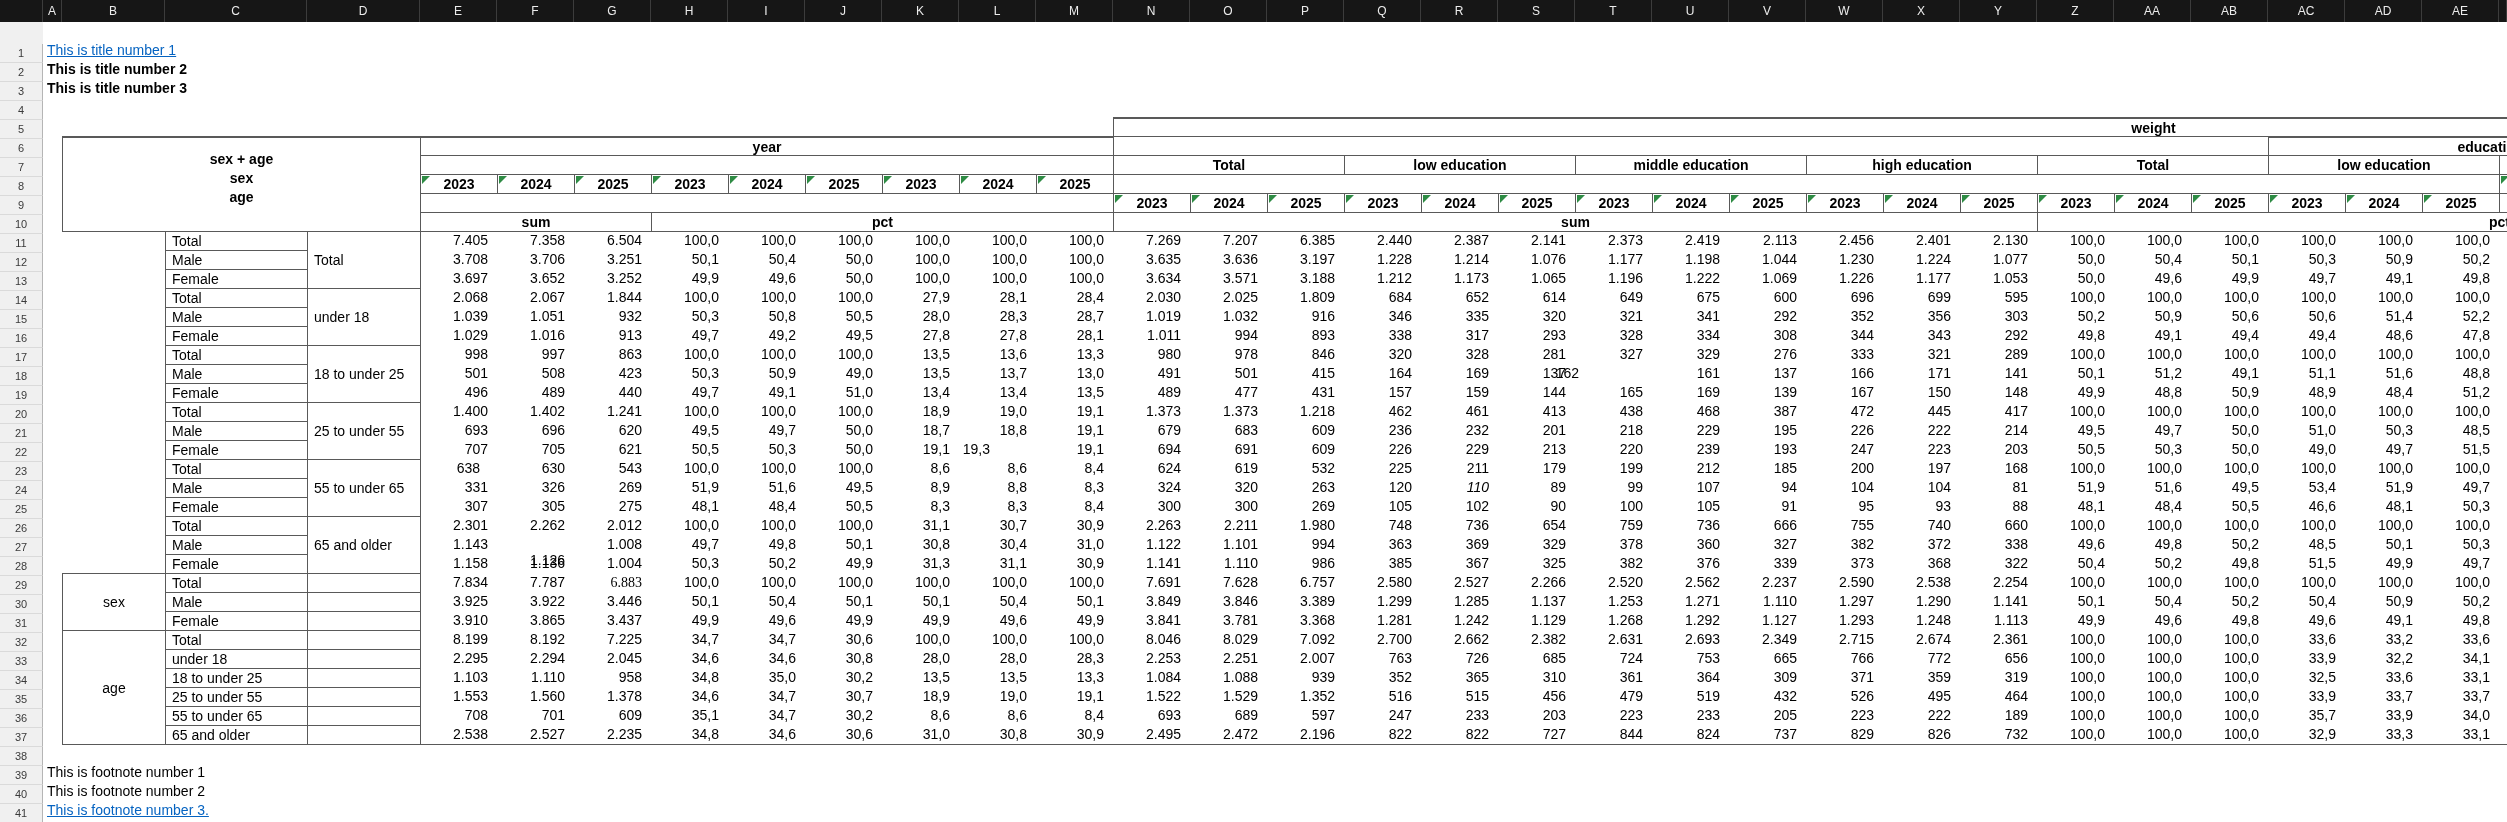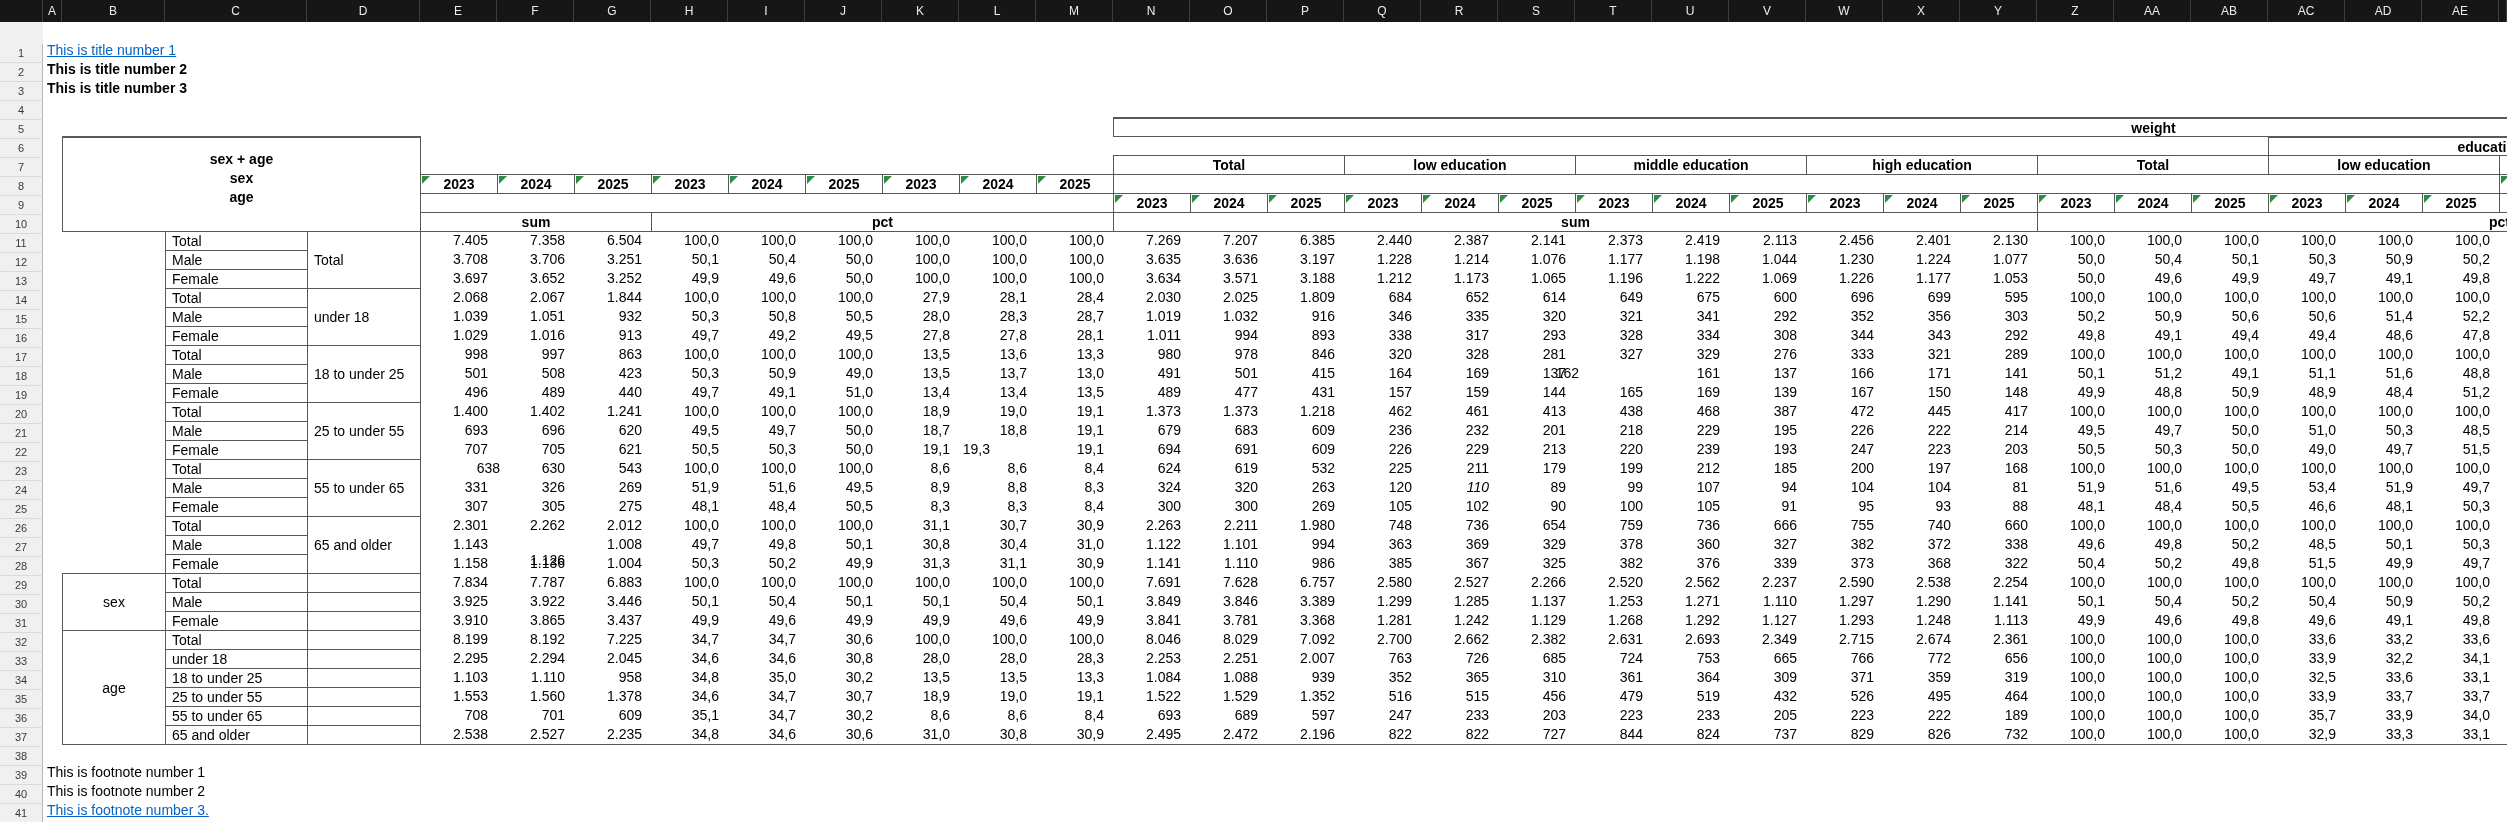--- a/index.html
+++ b/index.html
@@ -40,20 +40,21 @@
     <div class="cell link" style="left:47px;top:41px;height:19px">This is title number 1</div>
     <div class="cell b" style="left:47px;top:60px;height:19px">This is title number 2</div>
     <div class="cell b" style="left:47px;top:79px;height:19px">This is title number 3</div>
 
     <div class="stub" style="left:62px;top:136px;width:359px;height:96px">
       <div>sex + age</div>
       <div>sex</div>
       <div>age</div>
     </div>
     <div class="hdrbox thick" style="left:1113px;top:117px;width:2081px;height:20px">weight</div>
+    <div class="hdrbox thick" style="left:420px;top:136px;width:694px;height:20px">year</div>
     <div class="hdrbox thick" style="left:2268px;top:136px;width:445px;height:20px">education</div>
 
     <div class="hdrbox" style="left:420px;top:212px;width:232px;height:20px">sum</div>
     <div class="hdrbox" style="left:651px;top:212px;width:463px;height:20px">pct</div>
     <div class="hdrbox" style="left:1113px;top:212px;width:925px;height:20px">sum</div>
     <div class="hdrbox" style="left:2037px;top:212px;width:925px;height:20px">pct</div>
 
     <div class="hline" style="left:420px;top:744px;width:2087px"></div>
 
     <div class="cell" style="left:47px;top:763px;height:19px">This is footnote number 1</div>
@@ -431,21 +432,21 @@
       <div class="num" style="left: 1806px; top: 440px; width: 77px; height: 19px;">247</div>
       <div class="num" style="left: 1883px; top: 440px; width: 77px; height: 19px;">223</div>
       <div class="num" style="left: 1960px; top: 440px; width: 77px; height: 19px;">203</div>
       <div class="num" style="left: 2037px; top: 440px; width: 77px; height: 19px;">50,5</div>
       <div class="num" style="left: 2114px; top: 440px; width: 77px; height: 19px;">50,3</div>
       <div class="num" style="left: 2191px; top: 440px; width: 77px; height: 19px;">50,0</div>
       <div class="num" style="left: 2268px; top: 440px; width: 77px; height: 19px;">49,0</div>
       <div class="num" style="left: 2345px; top: 440px; width: 77px; height: 19px;">49,7</div>
       <div class="num" style="left: 2422px; top: 440px; width: 77px; height: 19px;">51,5</div>
       <div class="lbox" style="left: 165px; top: 459px; width: 143px; height: 20px;">Total</div>
-      <div class="num" style="left: 432px; top: 459px; width: 77px; height: 19px;">638</div>
+      <div class="num" style="left: 412px; top: 459px; width: 77px; height: 19px;">638</div>
       <div class="num" style="left: 497px; top: 459px; width: 77px; height: 19px;">630</div>
       <div class="num" style="left: 574px; top: 459px; width: 77px; height: 19px;">543</div>
       <div class="num" style="left: 651px; top: 459px; width: 77px; height: 19px;">100,0</div>
       <div class="num" style="left: 728px; top: 459px; width: 77px; height: 19px;">100,0</div>
       <div class="num" style="left: 805px; top: 459px; width: 77px; height: 19px;">100,0</div>
       <div class="num" style="left: 882px; top: 459px; width: 77px; height: 19px;">8,6</div>
       <div class="num" style="left: 959px; top: 459px; width: 77px; height: 19px;">8,6</div>
       <div class="num" style="left: 1036px; top: 459px; width: 77px; height: 19px;">8,4</div>
       <div class="num" style="left: 1113px; top: 459px; width: 77px; height: 19px;">624</div>
       <div class="num" style="left: 1190px; top: 459px; width: 77px; height: 19px;">619</div>
@@ -605,21 +606,21 @@
       <div class="num" style="left: 2268px; top: 554px; width: 77px; height: 19px;">51,5</div>
       <div class="num" style="left: 2345px; top: 554px; width: 77px; height: 19px;">49,9</div>
       <div class="num" style="left: 2422px; top: 554px; width: 77px; height: 19px;">49,7</div>
       <div class="lbox seclabel" style="left: 62px; top: 573px; width: 104px; height: 58px;">sex</div>
       <div class="lbox" style="left: 307px; top: 573px; width: 114px; height: 20px;"></div>
       <div class="lbox" style="left: 307px; top: 592px; width: 114px; height: 20px;"></div>
       <div class="lbox" style="left: 307px; top: 611px; width: 114px; height: 20px;"></div>
       <div class="lbox" style="left: 165px; top: 573px; width: 143px; height: 20px;">Total</div>
       <div class="num" style="left: 420px; top: 573px; width: 77px; height: 19px;">7.834</div>
       <div class="num" style="left: 497px; top: 573px; width: 77px; height: 19px;">7.787</div>
-      <div class="num" style="left: 574px; top: 573px; width: 77px; height: 19px;">6.883</div>
+      <div class="num" style="left: 574px; top: 573px; width: 77px; height: 19px; font-family: Liberation Serif, serif;">6.883</div>
       <div class="num" style="left: 651px; top: 573px; width: 77px; height: 19px;">100,0</div>
       <div class="num" style="left: 728px; top: 573px; width: 77px; height: 19px;">100,0</div>
       <div class="num" style="left: 805px; top: 573px; width: 77px; height: 19px;">100,0</div>
       <div class="num" style="left: 882px; top: 573px; width: 77px; height: 19px;">100,0</div>
       <div class="num" style="left: 959px; top: 573px; width: 77px; height: 19px;">100,0</div>
       <div class="num" style="left: 1036px; top: 573px; width: 77px; height: 19px;">100,0</div>
       <div class="num" style="left: 1113px; top: 573px; width: 77px; height: 19px;">7.691</div>
       <div class="num" style="left: 1190px; top: 573px; width: 77px; height: 19px;">7.628</div>
       <div class="num" style="left: 1267px; top: 573px; width: 77px; height: 19px;">6.757</div>
       <div class="num" style="left: 1344px; top: 573px; width: 77px; height: 19px;">2.580</div>

